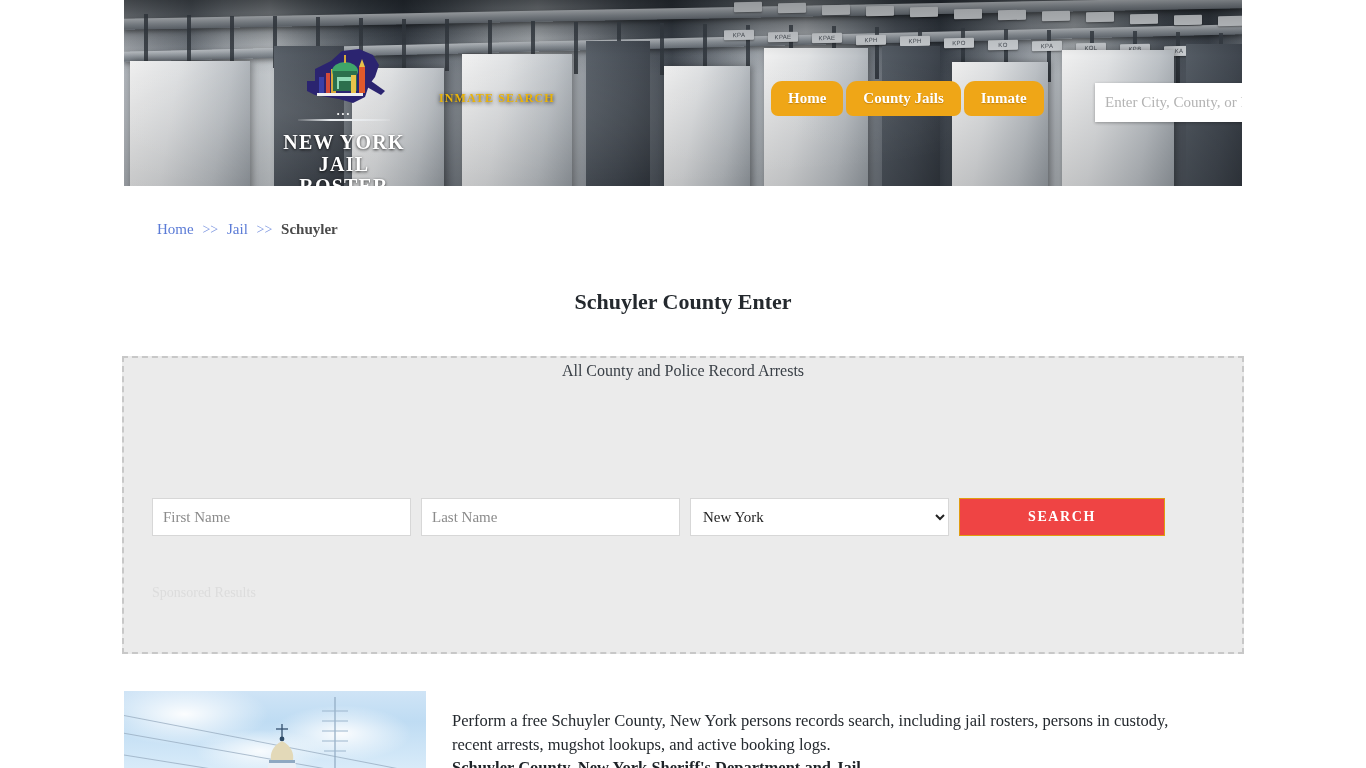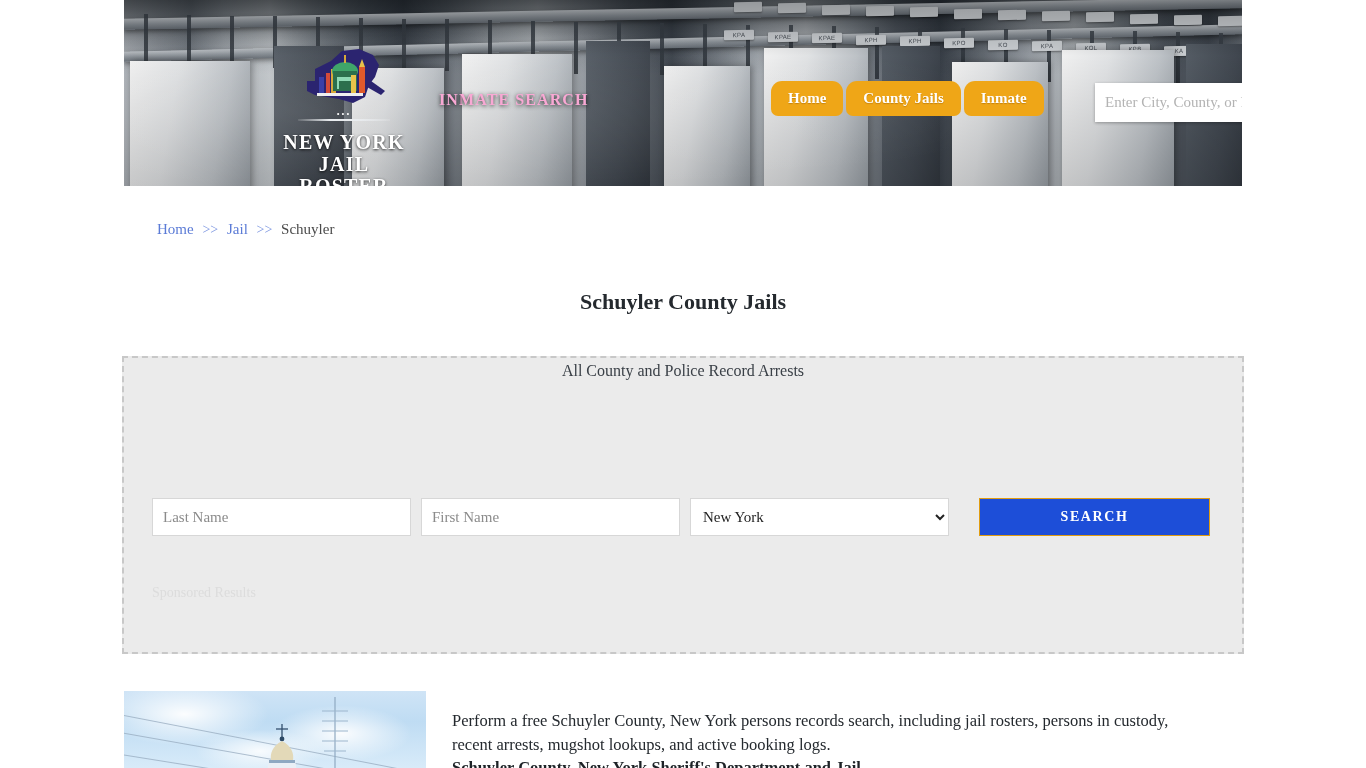--- a/index.html
+++ b/index.html
@@ -107,24 +107,24 @@
     font-family: "Liberation Serif", serif;
     font-weight: bold;
     font-size: 20px;
     line-height: 22px;
     letter-spacing: 1.2px;
     text-shadow: 0 1px 3px rgba(0,0,0,.8);
   }
 
   .inmate-search-label {
     position: absolute; left: 315px; top: 91px;
-    color: #f9a8d4;
-    font-family: "Liberation Serif", serif;
-    font-weight: bold;
-    font-size: 16px;
+    color: #eab308;
+    font-family: "Liberation Serif", serif;
+    font-weight: bold;
+    font-size: 12px;
     letter-spacing: 1.1px;
     text-shadow: 0 1px 4px rgba(0,0,0,.85);
     z-index: 6;
   }
 
   
   .nav-tabs {
     position: absolute; left: 647px; top: 81px;
     display: flex; gap: 3px;
     z-index: 6;
@@ -164,21 +164,21 @@
   
   .breadcrumb {
     position: absolute; left: 157px; top: 221px;
     font-family: "Liberation Serif", serif;
     font-size: 15px;
     color: #444;
     z-index: 2;
   }
   .breadcrumb a { color: #5b7bd6; text-decoration: none; cursor: pointer; }
   .breadcrumb .sep { color: #7b95e0; margin: 0 5px; font-size: 14px; }
-  .breadcrumb .current { color: #4a4a4a; font-weight: normal; text-align: center; }
+  .breadcrumb .current { color: #4a4a4a; font-weight: bold; text-align: center; }
 
   
   .page-title {
     position: absolute; left: 0; right: 0; top: 274px;
     text-align: center;
     font-family: "Liberation Serif", serif;
     font-weight: bold;
     font-size: 22px;
     color: #24292e;
   }
@@ -229,30 +229,29 @@
     width: 259px; height: 38px;
     border: 1px solid #d7d7d7;
     background: #ffffff;
     font-family: "Liberation Serif", serif;
     font-size: 15px;
     color: #222;
     padding: 0 8px;
     outline: none;
   }
   .f-btn {
-    width: 231px; height: 38px;
-    background: #1d4ed8;
+    width: 206px; height: 38px;
+    background: #ef4444;
     border: 1px solid #e09c10;
     color: #ffffff;
     font-family: "Liberation Serif", serif;
     font-size: 14px;
     font-weight: bold;
     letter-spacing: 1.6px;
     cursor: pointer;
-    margin-left: 20px;
   }
   .sponsored {
     position: absolute;
     left: 28px; top: 227px;
     font-family: "Liberation Serif", serif;
     font-size: 14px;
     color: #dcdcdc;
   }
 
   
@@ -418,28 +417,28 @@
 </div>
 
 <div class="breadcrumb">
   <a>Home</a>
   <span class="sep">&gt;&gt;</span>
   <a>Jail</a>
   <span class="sep">&gt;&gt;</span>
   <span class="current">Schuyler</span>
 </div>
 
-<h1 class="page-title">Schuyler County Jails</h1>
+<h1 class="page-title">Schuyler County Enter</h1>
 
 <div class="record-panel">
   <div class="panel-sub">All County and Police Record Arrests</div>
 
   <div class="form-row">
+    <input class="f-input" type="text" placeholder="First Name" style="">
     <input class="f-input" type="text" placeholder="Last Name" style="">
-    <input class="f-input" type="text" placeholder="First Name" style="">
     <select class="f-select" id="state-select"><option>New York</option></select>
     <button class="f-btn">SEARCH</button>
   </div>
 
   <div class="sponsored">Sponsored Results</div>
 </div>
 
 <div class="content-img">
   <div class="sky"></div>
   <div class="wire" style="left:-10px; top:22px; width:340px; transform:rotate(11deg);"></div>

